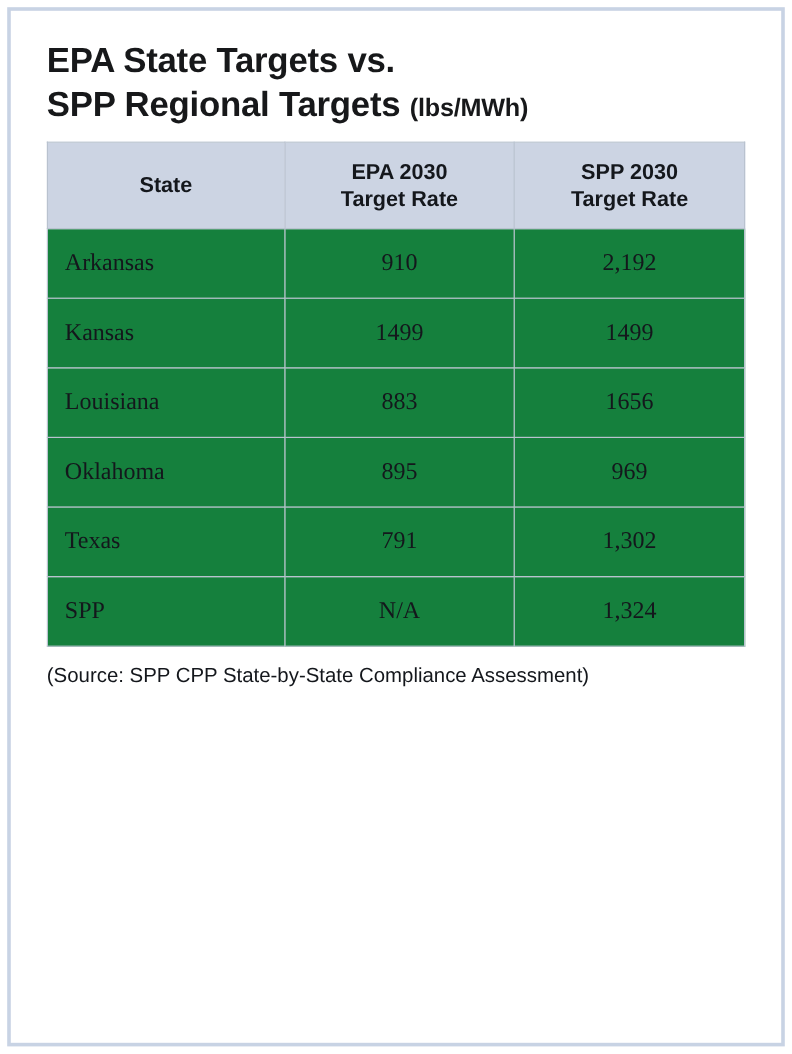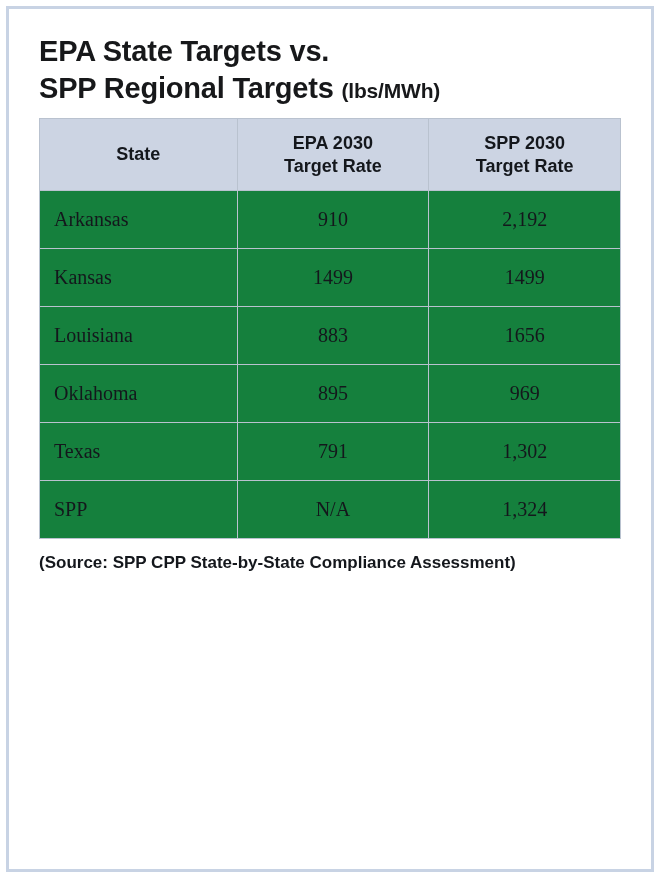--- a/index.html
+++ b/index.html
@@ -88,21 +88,20 @@
   table.data tbody td.num {
     text-align: center;
     font-family: "Liberation Serif", serif;
     font-size: 20px;
   }
   .source {
     margin-top: 14px;
     font-size: 17px;
     color: #14171c;
     font-family: "Liberation Sans", sans-serif;
-    font-weight: bold;
   }
 </style>
 </head>
 <body>
 
 <div class="frame">
   <div class="inner">
 
     <div class="title">
       <span>EPA State Targets vs.</span>

